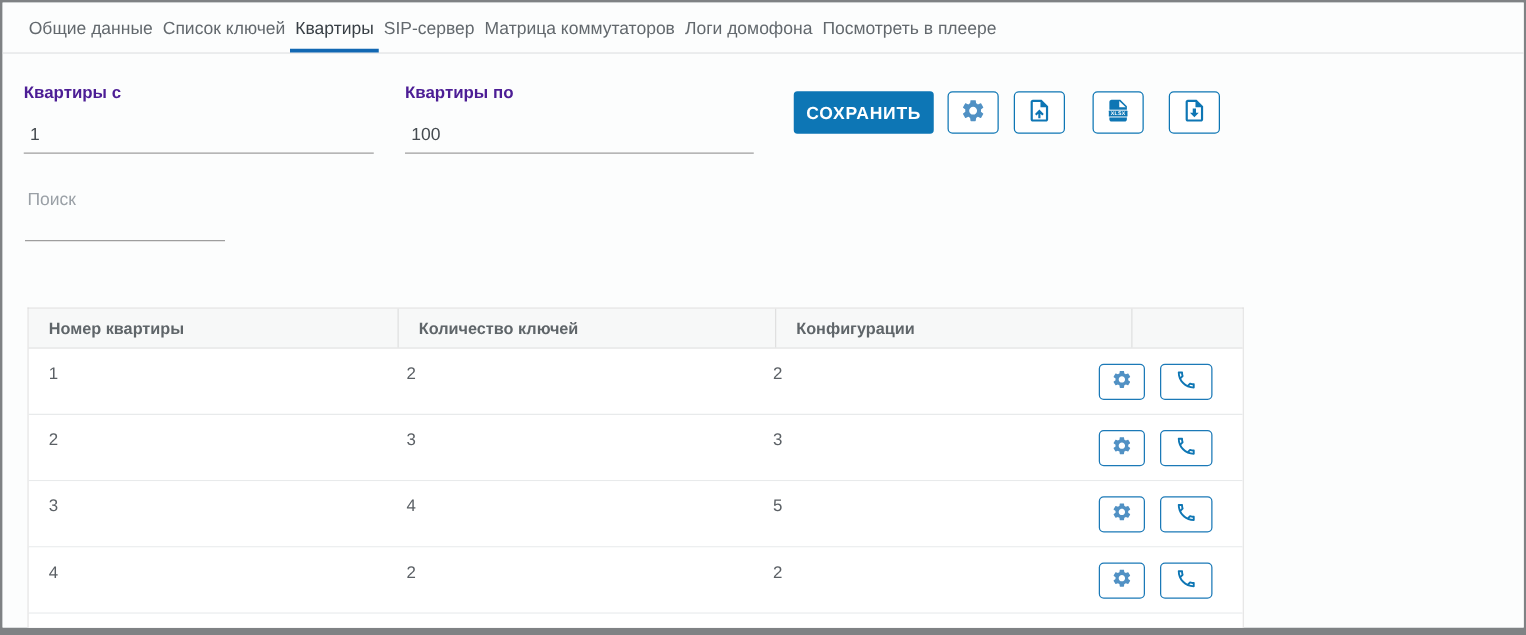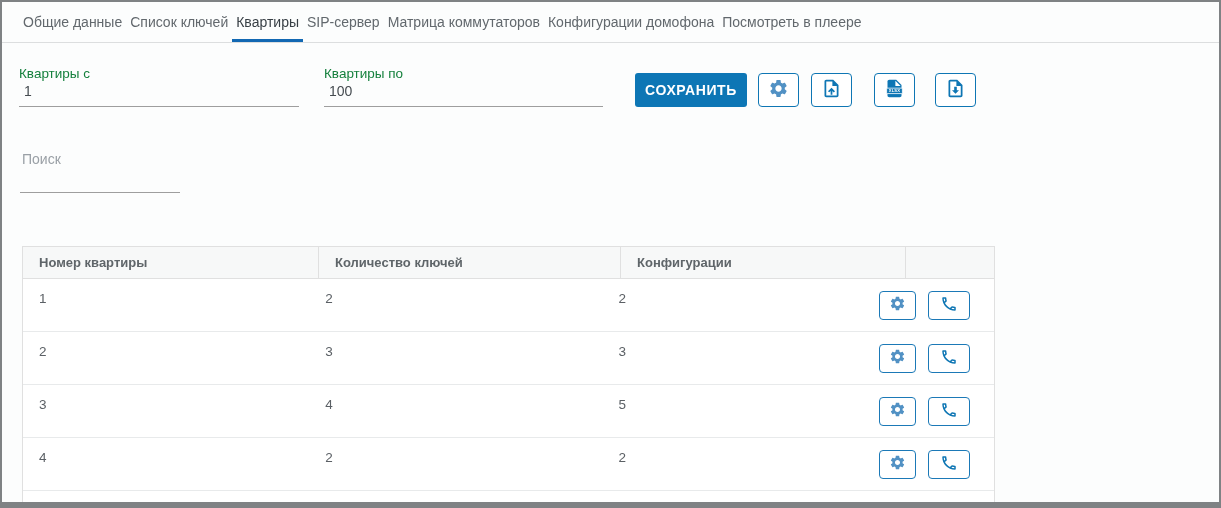--- a/index.html
+++ b/index.html
@@ -22,21 +22,21 @@
     cursor:pointer; background:none; border:none; font-family:inherit;
   }
   .tab.active{
     color:#383f45; box-shadow:inset 0 -3px 0 var(--tab-underline);
   }
   
   .main{ position:relative; height:460px; background:#fcfdfd; }
   .field{ position:absolute; top:23px; }
   .field-from{ left:17px; width:280px; }
   .field-to{ left:322px; width:279px; }
-  .field-label{ font-size:13.5px; font-weight:normal; color:#15803d; display:block; margin-bottom:0; }
+  .field-label{ font-size:13.5px; font-weight:bold; color:#4c1d95; display:block; margin-bottom:16px; }
   .field-input{
     width:100%; border:none; border-bottom:1px solid #9e9e9e; background:transparent;
     font-size:14px; color:#454b50; padding:2px 0 7px 5px; font-family:inherit; outline:none;
   }
   .save-btn{
     position:absolute; left:633px; top:30px; width:112px; height:34px;
     background:var(--accent); color:#fff; border:none; border-radius:3px;
     font-size:14px; font-weight:bold; letter-spacing:.6px; font-family:inherit; cursor:pointer;
   }
   .icon-btn{
@@ -83,21 +83,21 @@
 <body>
 
 <div class="window">
 
   <div class="tabbar">
     <button class="tab">Общие данные</button>
     <button class="tab">Список ключей</button>
     <button class="tab active">Квартиры</button>
     <button class="tab">SIP-сервер</button>
     <button class="tab">Матрица коммутаторов</button>
-    <button class="tab">Конфигурации домофона</button>
+    <button class="tab">Логи домофона</button>
     <button class="tab">Посмотреть в плеере</button>
   </div>
 
   <div class="main">
 
     <div class="field field-from">
       <span class="field-label">Квартиры с</span>
       <input class="field-input" type="text" value="1" style="">
     </div>
     <div class="field field-to">

